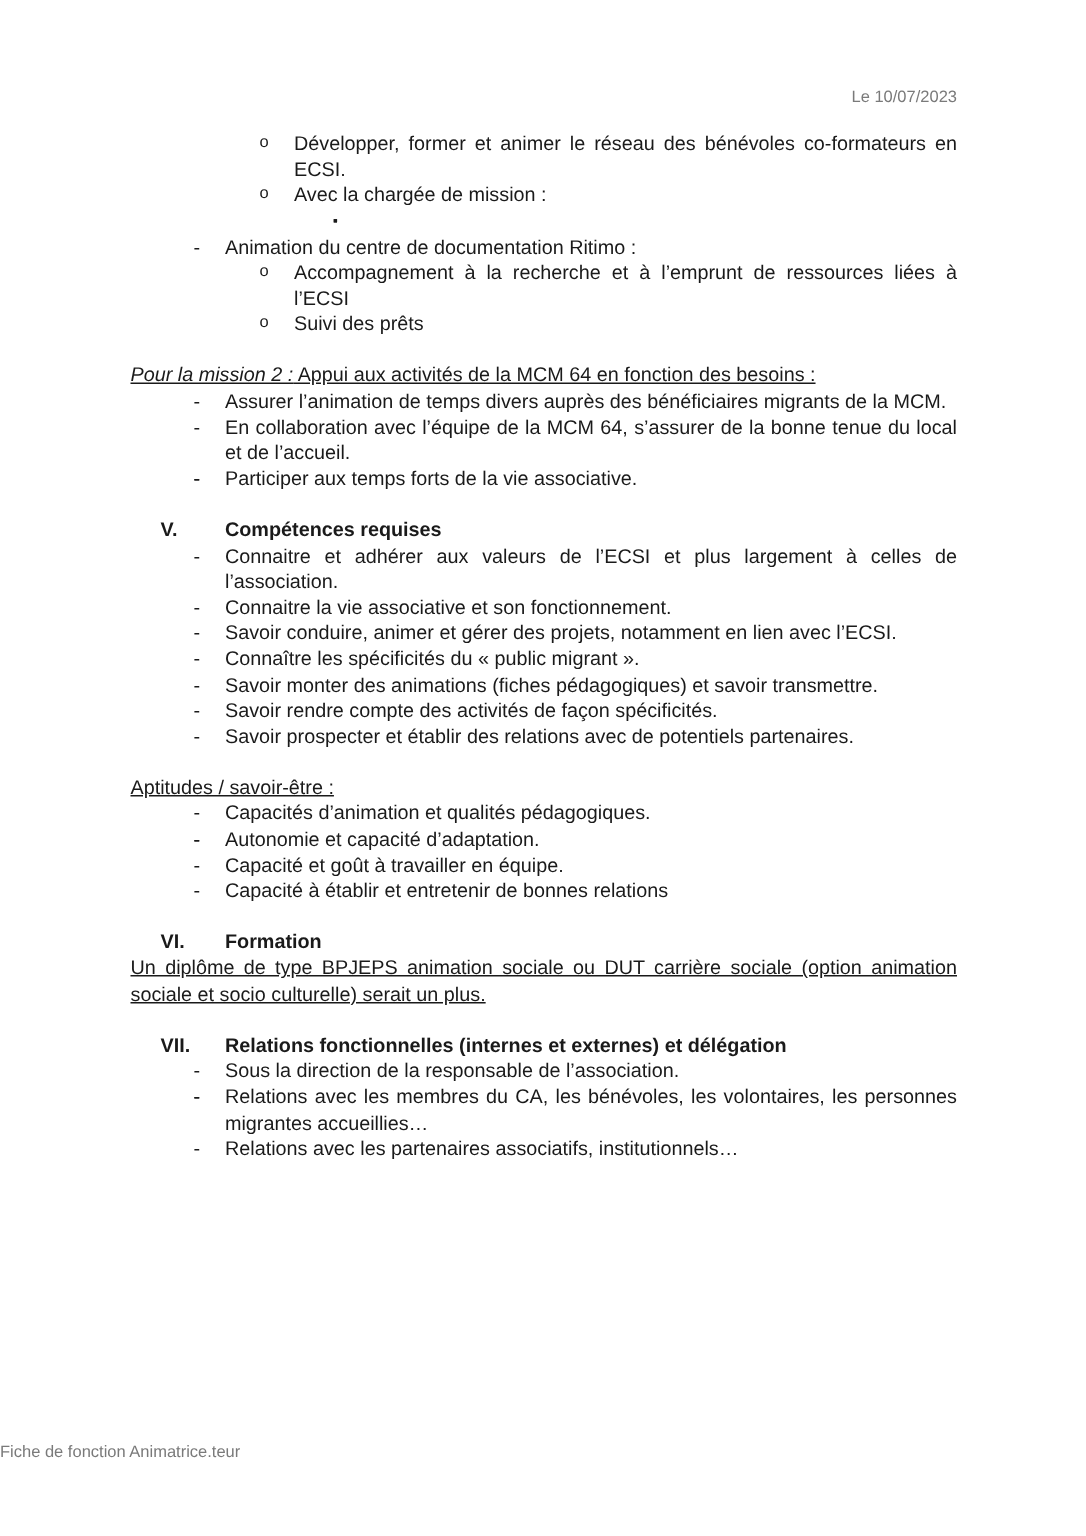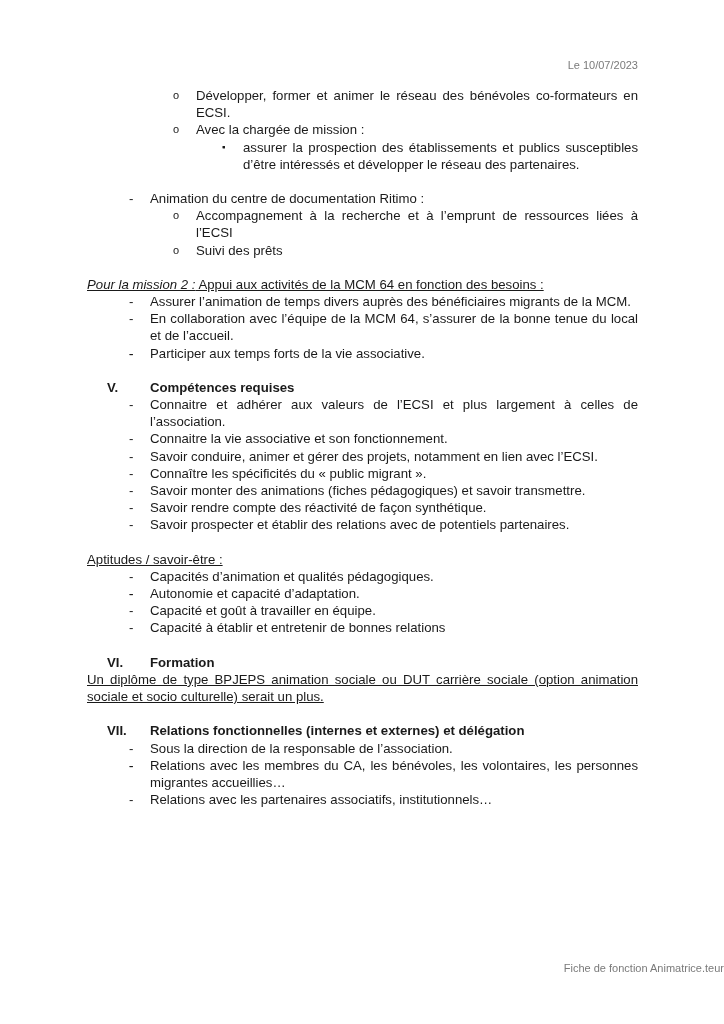--- a/index.html
+++ b/index.html
@@ -1,20 +1,20 @@
 <!DOCTYPE html>
 <html><head>
 <meta charset="utf-8">
 <style>
   html, body { margin: 0; padding: 0; background: #ffffff; }
   body { width: 724px; height: 1024px; position: relative; overflow: hidden;
          font-family: "Liberation Sans", sans-serif; color: #1a1a1a; }
   .page { position: absolute; left: 0; top: 0; width: 724px; height: 1024px; background: #fff; }
   .header-date { position: absolute; right: 86px; top: 59px; font-size: 11px; color: #7a7a7a; }
-  .footer { position: absolute; left: 0; width: 724px; top: 962px; text-align: right; font-size: 11px; color: #7a7a7a; }
+  .footer { position: absolute; left: 0; width: 724px; top: 962px; text-align: left; font-size: 11px; color: #7a7a7a; }
   .content { position: absolute; left: 87px; top: 87px; width: 551px; font-size: 13.2px; line-height: 17.2px; }
   .row { position: relative; text-align: justify; }
   .row .bullet { position: absolute; top: 0; }
   .lvl-dash { padding-left: 63px; }
   .lvl-dash .bullet { left: 42px; }
   .lvl-circle { padding-left: 109px; }
   .lvl-circle .bullet { left: 86px; font-size: 11px; }
   .lvl-square { padding-left: 156px; }
   .lvl-square .bullet { left: 135px; font-size: 9px; }
   .gap { height: 17px; }
@@ -37,21 +37,20 @@
     </div>
     <div class="row lvl-circle">
       <span class="bullet">o</span>
       <span>Avec la chargée de mission :</span>
     </div>
     <div class="row lvl-square">
       <span class="bullet">▪</span>
     </div>
     <div class="row lvl-square">
       <span class="bullet">▪</span>
-      <span>assurer la prospection des établissements et publics susceptibles d’être intéressés et développer le réseau des partenaires.</span>
     </div>
     <div class="gap"></div>
 
     <div class="row lvl-dash">
       <span class="bullet">-</span>
       <span>Animation du centre de documentation Ritimo :</span>
     </div>
     <div class="row lvl-circle">
       <span class="bullet">o</span>
       <span>Accompagnement à la recherche et à l’emprunt de ressources liées à l’ECSI</span>
@@ -101,21 +100,21 @@
     <div class="row lvl-dash">
       <span class="bullet">-</span>
       <span>Connaître les spécificités du « public migrant ».</span>
     </div>
     <div class="row lvl-dash">
       <span class="bullet">-</span>
       <span>Savoir monter des animations (fiches pédagogiques) et savoir transmettre.</span>
     </div>
     <div class="row lvl-dash">
       <span class="bullet">-</span>
-      <span>Savoir rendre compte des réactivité de façon synthétique.</span>
+      <span>Savoir rendre compte des activités de façon spécificités.</span>
     </div>
     <div class="row lvl-dash">
       <span class="bullet">-</span>
       <span>Savoir prospecter et établir des relations avec de potentiels partenaires.</span>
     </div>
     <div class="gap"></div>
 
     <div class="para">Aptitudes / savoir-être :</div>
     <div class="row lvl-dash">
       <span class="bullet">-</span>

